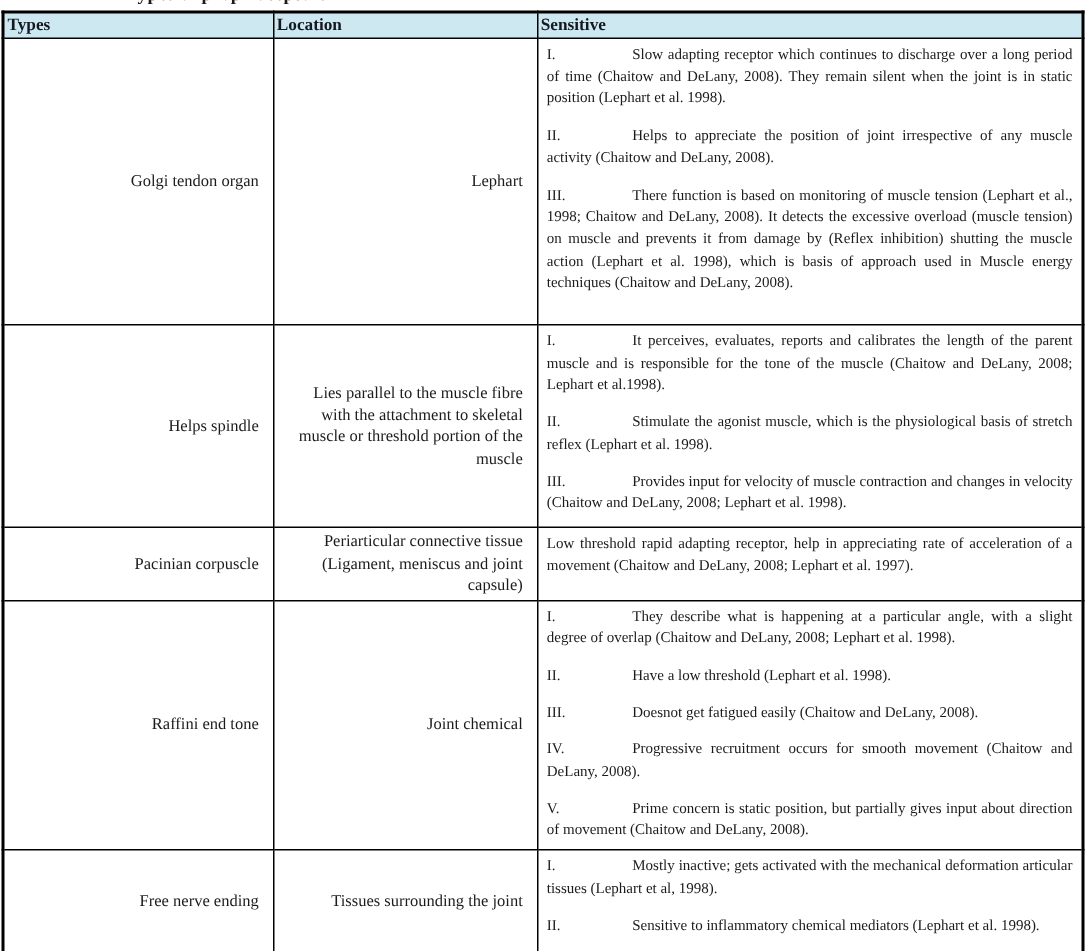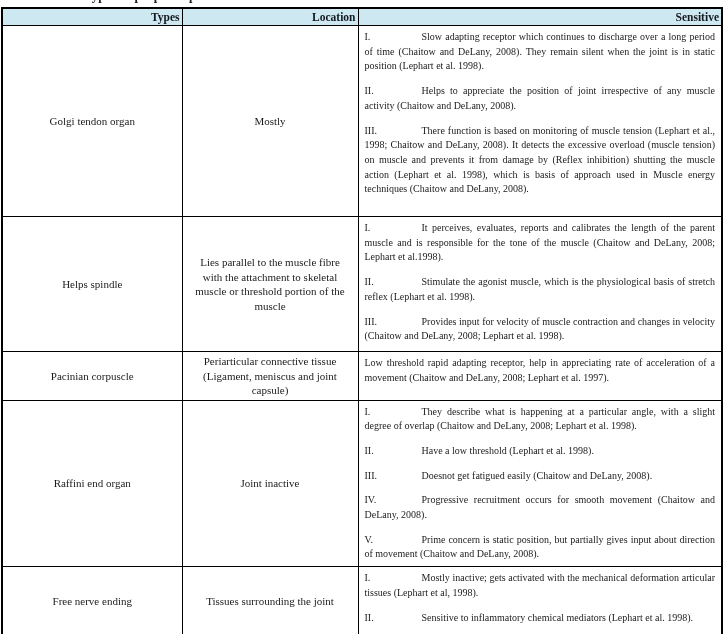--- a/index.html
+++ b/index.html
@@ -41,24 +41,24 @@
   .prop-table th, .prop-table td {
     border: 1px solid #000000;
   }
   .prop-table th {
     background: #cee8f2;
     font-size: 11.5px;
     font-weight: bold;
     color: #14181f;
     height: 14px;
     padding: 1px 2px;
-    text-align: right;
+    text-align: left;
   }
   td.type-cell, td.loc-cell {
-    text-align: center;
+    text-align: right;
     vertical-align: middle;
     font-size: 11px;
     line-height: 14.5px;
     padding: 2px 9px;
   }
   td.func-cell {
     vertical-align: top;
     font-size: 10px;
     line-height: 14.7px;
     text-align: justify;
@@ -93,21 +93,21 @@
     <thead>
       <tr>
         <th>Types</th>
         <th>Location</th>
         <th>Sensitive</th>
       </tr>
     </thead>
     <tbody>
         <tr style="height: 191px;">
           <td class="type-cell">Golgi tendon organ</td>
-          <td class="loc-cell">Mostly</td>
+          <td class="loc-cell">Lephart</td>
           <td class="func-cell">
             <div class="func-item"><span class="rnum">I.</span>Slow adapting receptor which continues to discharge over a long period of time (Chaitow and DeLany, 2008). They remain silent when the joint is in static position (Lephart et al. 1998).</div>
             <div class="func-item"><span class="rnum">II.</span>Helps to appreciate the position of joint irrespective of any muscle activity (Chaitow and DeLany, 2008).</div>
             <div class="func-item"><span class="rnum">III.</span>There function is based on monitoring of muscle tension (Lephart et al., 1998; Chaitow and DeLany, 2008). It detects the excessive overload (muscle tension) on muscle and prevents it from damage by (Reflex inhibition) shutting the muscle action (Lephart et al. 1998), which is basis of approach used in Muscle energy techniques (Chaitow and DeLany, 2008).</div>
           </td>
         </tr>
         <tr style="height: 135px;">
           <td class="type-cell">Helps spindle</td>
           <td class="loc-cell">Lies parallel to the muscle fibre with the attachment to skeletal muscle or threshold portion of the muscle</td>
           <td class="func-cell">
@@ -117,22 +117,22 @@
           </td>
         </tr>
         <tr style="height: 47px;">
           <td class="type-cell">Pacinian corpuscle</td>
           <td class="loc-cell">Periarticular connective tissue (Ligament, meniscus and joint capsule)</td>
           <td class="func-cell">
             <div class="func-item">Low threshold rapid adapting receptor, help in appreciating rate of acceleration of a movement (Chaitow and DeLany, 2008; Lephart et al. 1997).</div>
           </td>
         </tr>
         <tr style="height: 165px;">
-          <td class="type-cell">Raffini end organ</td>
-          <td class="loc-cell">Joint inactive</td>
+          <td class="type-cell">Raffini end tone</td>
+          <td class="loc-cell">Joint chemical</td>
           <td class="func-cell">
             <div class="func-item"><span class="rnum">I.</span>They describe what is happening at a particular angle, with a slight degree of overlap (Chaitow and DeLany, 2008; Lephart et al. 1998).</div>
             <div class="func-item"><span class="rnum">II.</span>Have a low threshold (Lephart et al. 1998).</div>
             <div class="func-item"><span class="rnum">III.</span>Doesnot get fatigued easily (Chaitow and DeLany, 2008).</div>
             <div class="func-item"><span class="rnum">IV.</span>Progressive recruitment occurs for smooth movement (Chaitow and DeLany, 2008).</div>
             <div class="func-item"><span class="rnum">V.</span>Prime concern is static position, but partially gives input about direction of movement (Chaitow and DeLany, 2008).</div>
           </td>
         </tr>
         <tr style="height: 70px;">
           <td class="type-cell">Free nerve ending</td>

